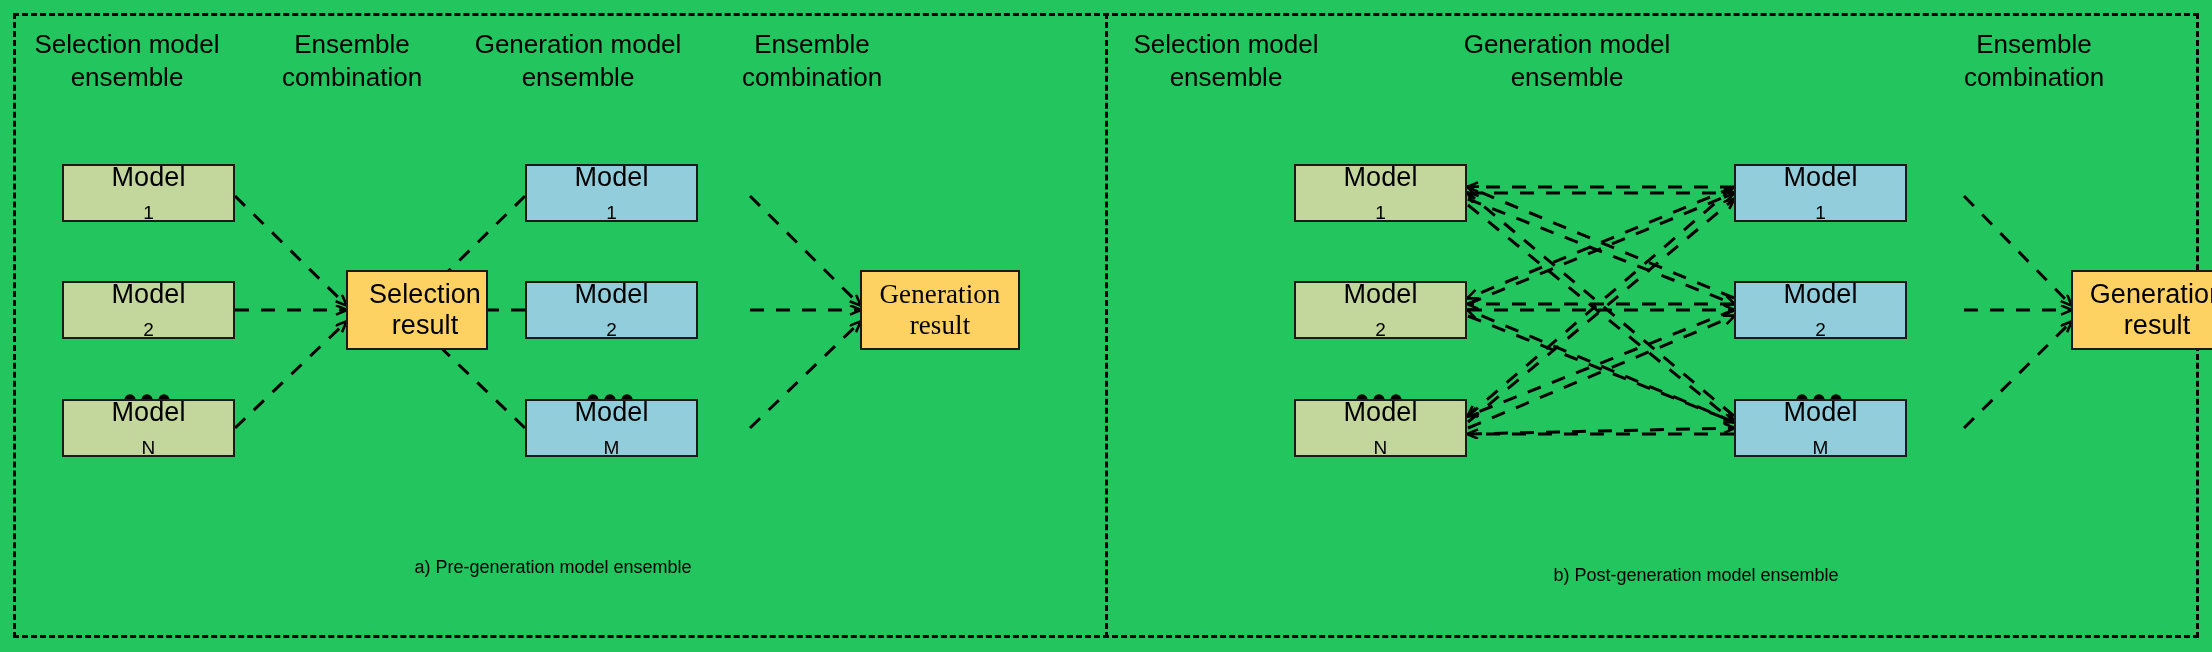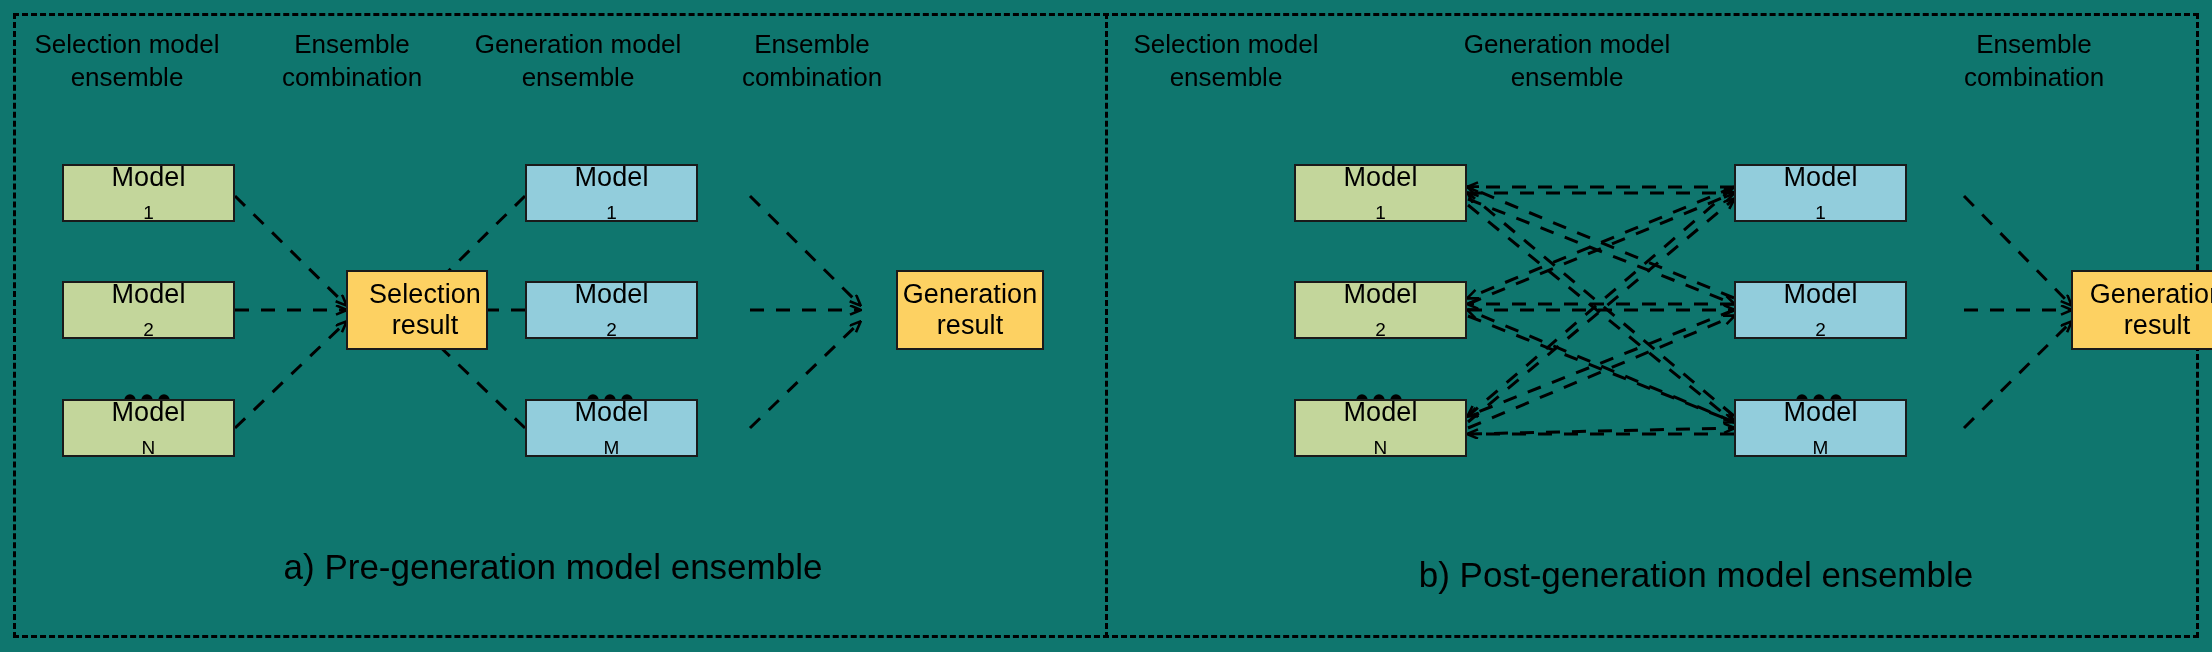--- a/index.html
+++ b/index.html
@@ -1,17 +1,17 @@
 <!DOCTYPE html>
 <html><head>
 <meta charset="utf-8">
 <style>
   html,body{margin:0;padding:0;background:#ffffff;}
   body{font-family:"Liberation Sans",sans-serif;}
-  #root{position:relative;width:2212px;height:652px;background:#0f766e;overflow:hidden;}
+  #root{position:relative;width:2212px;height:652px;background:#22c55e;overflow:hidden;}
 
   .outer-frame{
     position:absolute;left:13px;top:13px;width:2186px;height:625px;
     border:3px dashed #000;box-sizing:border-box;
   }
   .panel-divider{
     position:absolute;left:1105px;top:13px;width:0;height:625px;
     border-left:3px dashed #000;
   }
 
@@ -38,21 +38,21 @@
   .node.yellow{background:#fdd162;}
   .node sub{font-size:19px;vertical-align:baseline;position:relative;top:4px;}
 
   .dots{
     position:absolute;color:#000;font-size:40px;line-height:20px;
     letter-spacing:3px;font-weight:700;text-align:center;
   }
 
   .caption{
     position:absolute;text-align:center;color:#000;
-    font-size:35px;line-height:32px;
+    font-size:18px;line-height:32px;
   }
 
   svg.edges{position:absolute;left:0;top:0;width:1106px;height:652px;overflow:visible;pointer-events:none;}
 </style>
 </head>
 <body>
 
 <div id="root">
 
   <div class="outer-frame"></div>
@@ -115,21 +115,21 @@
     <div class="node blue" style="left:525px;top:281px;width:173px;height:58px;">
       <span>Model</span>
         <sub>2</sub>
     </div>
     <div class="dots" style="left:525px;top:390px;width:173px;">•••</div>
     <div class="node blue" style="left:525px;top:399px;width:173px;height:58px;">
       <span>Model</span>
         <sub>M</sub>
     </div>
 
-    <div class="node yellow" style="left:896px;top:270px;width:148px;height:80px;white-space:pre-line;">Generation
+    <div class="node yellow" style="left:860px;top:270px;width:160px;height:80px;white-space:pre-line;font-family:Liberation Serif, serif;">Generation
 result</div>
 
     <div class="caption" style="left:103px;top:551px;width:900px;">a) Pre-generation model ensemble</div>
   </div>
 
   <div class="panel" id="panel-b">
 
     <svg class="edges">
       <defs>
         <marker id="ah-b" markerWidth="13" markerHeight="13" refX="11" refY="5.2" orient="auto" markerUnits="userSpaceOnUse">

